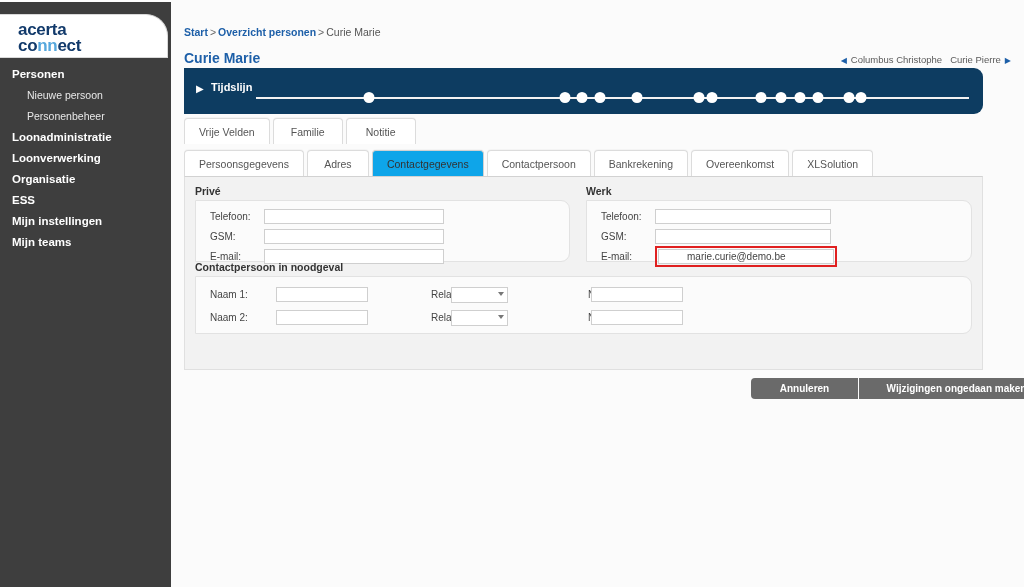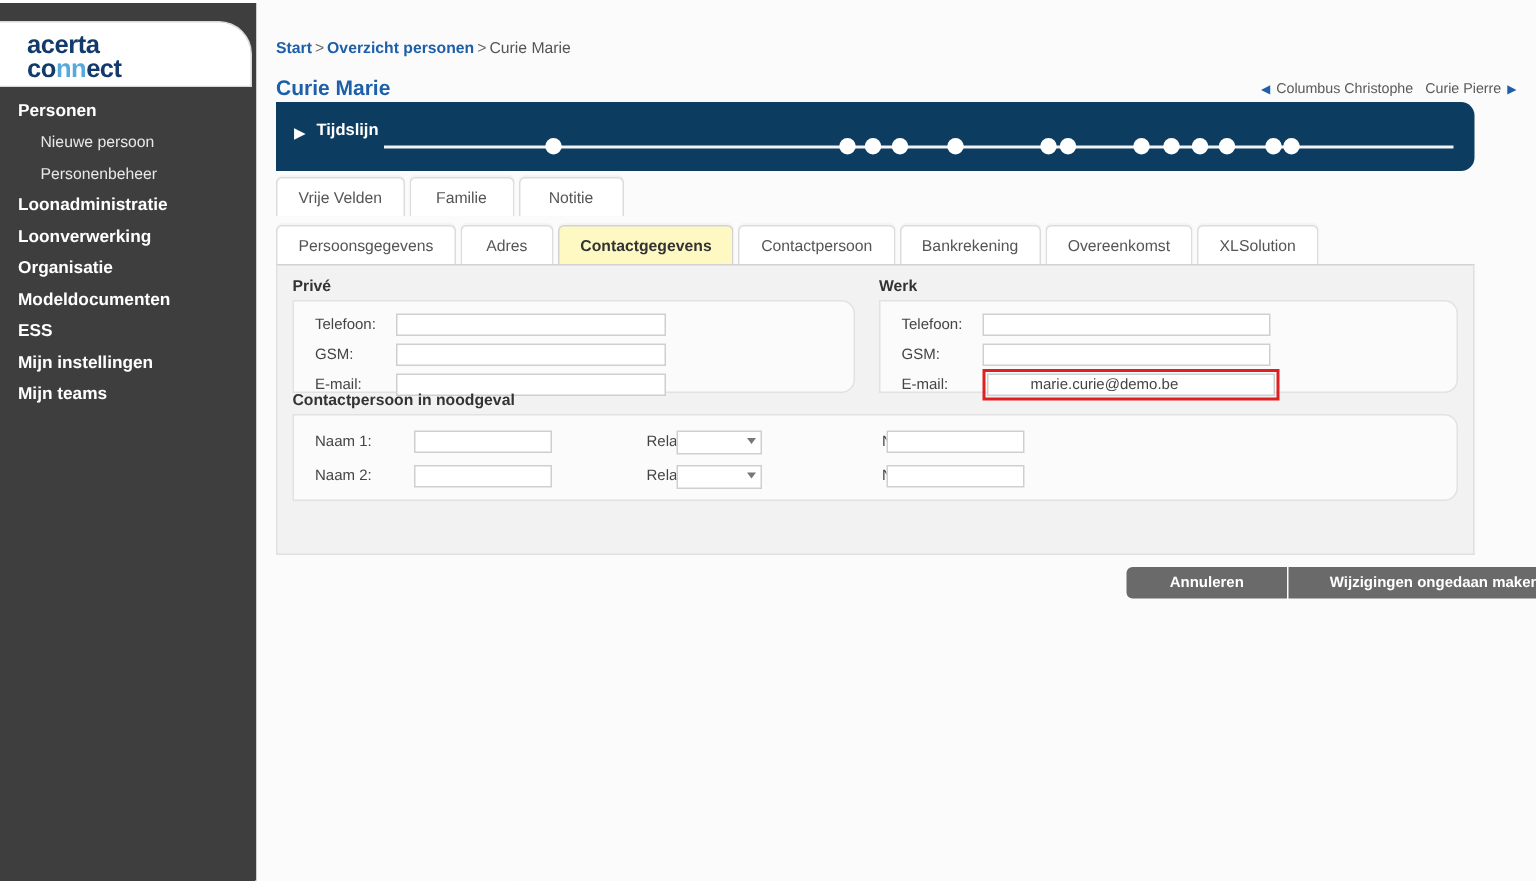--- a/index.html
+++ b/index.html
@@ -139,21 +139,21 @@
     background: #ffffff;
     border: 1px solid #dcdcdc;
     border-bottom: none;
     border-top-left-radius: 4px; border-top-right-radius: 4px;
     margin-right: 3px;
     cursor: pointer;
     min-width: 62px; text-align: center;
     box-shadow: 0 -1px 1px rgba(0,0,0,0.03);
   }
   .tab.active {
-    background: #fef9c3; color: #333333; font-weight: bold;
+    background: #0ea5e9; color: #333333; font-weight: normal;
     border-color: #d2d2d2;
   }
   .tabs-row.upper .tab { min-width: 70px; }
 
   
   .panel {
     position: absolute; top: 176px; left: 13px; width: 799px; height: 194px;
     background: #f2f2f2;
     border: 1px solid #e0e0e0;
     border-top: 1px solid #d2d2d2;
@@ -175,21 +175,21 @@
   .f-label {
     font-size: 10px; color: #444444; width: 68px; padding-left: 14px; flex: none;
   }
   .f-input {
     height: 15px; border: 1px solid #cfcfcf; background: #ffffff;
     font-size: 10px; color: #444444; padding: 0 3px;
     font-family: "Liberation Sans", sans-serif;
     line-height: 15px;
   }
   .f-input.wide { width: 180px; }
-  .f-input.werk { width: 192px; padding-left: 28px; }
+  .f-input.werk { width: 176px; padding-left: 28px; }
   .highlight-wrap {
     display: inline-block; border: 2px solid #e02020; padding: 1px;
     line-height: 0;
   }
   .f-select {
     height: 16px; width: 57px; border: 1px solid #cfcfcf; background: #ffffff;
     font-size: 9px; color: #444; position: relative;
   }
   .f-select .caret {
     position: absolute; right: 3px; top: 4px;
@@ -239,21 +239,20 @@
       <div class="logo-acerta">acerta</div>
       <div class="logo-connect"><span>co</span><span class="nn">nn</span><span>ect</span></div>
     </div>
     <div class="nav">
       <div class="nav-item">Personen</div>
       <div class="nav-sub">Nieuwe persoon</div>
       <div class="nav-sub">Personenbeheer</div>
       <div class="nav-item">Loonadministratie</div>
       <div class="nav-item">Loonverwerking</div>
       <div class="nav-item">Organisatie</div>
-      <div class="nav-item">Modeldocumenten</div>
       <div class="nav-item">ESS</div>
       <div class="nav-item">Mijn instellingen</div>
       <div class="nav-item">Mijn teams</div>
     </div>
   </div>
 
   <div class="main">
 
     <div class="breadcrumb">
       <a href="#">Start</a><span class="sepb">&gt;</span><a href="#">Overzicht personen</a><span class="sepb">&gt;</span><span class="cur">Curie Marie</span>

